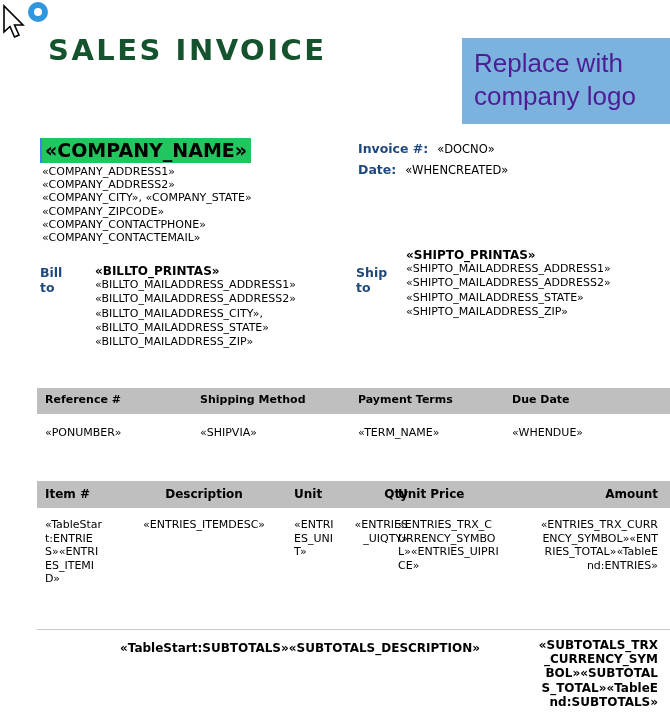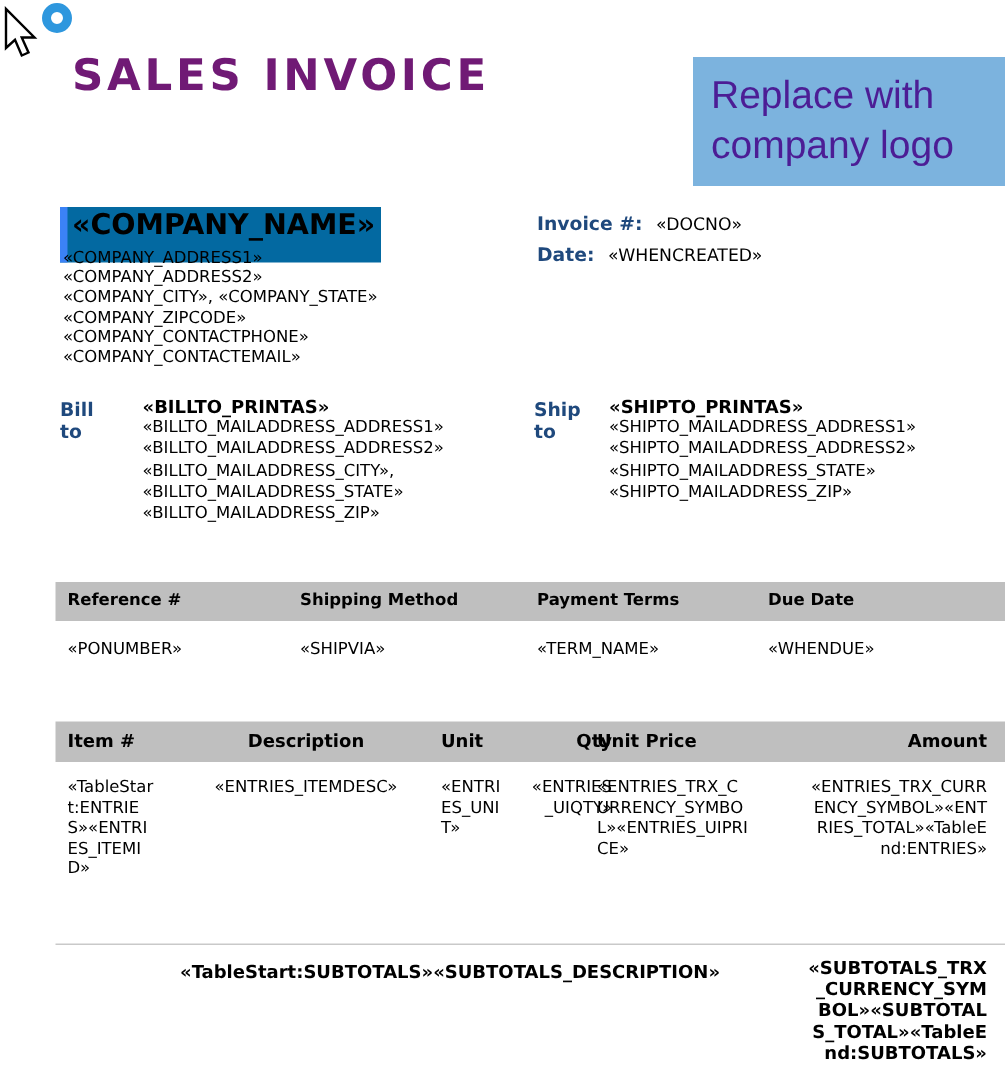--- a/index.html
+++ b/index.html
@@ -14,39 +14,39 @@
     color: #000000;
   }
 
   
   .cursor { position: absolute; left: 0; top: 0; width: 52px; height: 44px; }
 
   
   .title {
     position: absolute; left: 48px; top: 33px;
     font-size: 29px; font-weight: bold; letter-spacing: 2.5px;
-    color: #701a75; white-space: nowrap;
+    color: #14532d; white-space: nowrap;
   }
 
   
   .logo-box {
     position: absolute; left: 462px; top: 38px; width: 236px; height: 86px;
     background: #7CB3DE; color: #4c1d95;
     font-family: "Liberation Sans", sans-serif;
     font-size: 26px; line-height: 33px;
     padding: 9px 0 0 12px;
   }
 
   
   .company-name {
     position: absolute; left: 40px; top: 138px;
     display: inline-block;
     font-size: 19px; font-weight: bold;
-    background: #0369a1; border-left: 5px solid #3b82f6;
-    padding: 1px 4px 14px 3px;
+    background: #22c55e; border-left: 2px solid #3b82f6;
+    padding: 1px 4px 2px 3px;
     white-space: nowrap;
   }
   .company-lines {
     position: absolute; left: 42px; top: 165px;
     font-size: 11px; line-height: 13.2px; white-space: nowrap;
   }
 
   
   .meta { position: absolute; left: 358px; top: 141px; font-size: 11.5px; }
   .meta-row { margin-bottom: 6px; white-space: nowrap; }
@@ -57,21 +57,21 @@
   .blk-label {
     position: absolute; width: 40px;
     font-size: 12.5px; font-weight: bold; color: #1F497D;
     line-height: 15px;
   }
   .blk-content { position: absolute; font-size: 11px; line-height: 14.2px; white-space: nowrap; }
   .blk-name { font-weight: bold; font-size: 12px; }
   .bill-label { left: 40px; top: 265px; }
   .bill-content { left: 95px; top: 264px; }
   .ship-label { left: 356px; top: 265px; }
-  .ship-content { left: 406px; top: 264px; }
+  .ship-content { left: 406px; top: 248px; }
 
   
   .bar { position: absolute; left: 37px; width: 633px; background: #BFBFBF; }
   .ref-bar { top: 388px; height: 26px; }
   .items-bar { top: 481px; height: 27px; }
 
   .hcell { position: absolute; font-size: 11px; font-weight: bold; white-space: nowrap; }
   .vcell { position: absolute; font-size: 11px; white-space: nowrap; }
 
   

